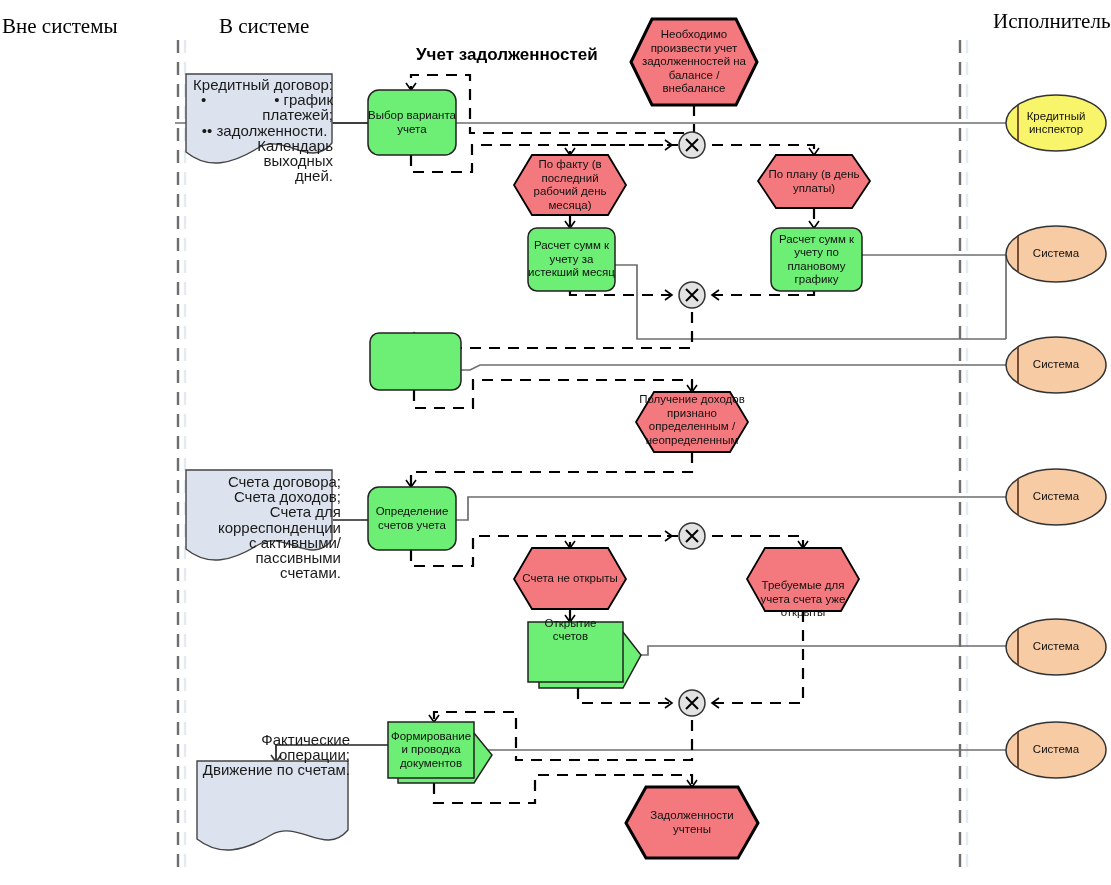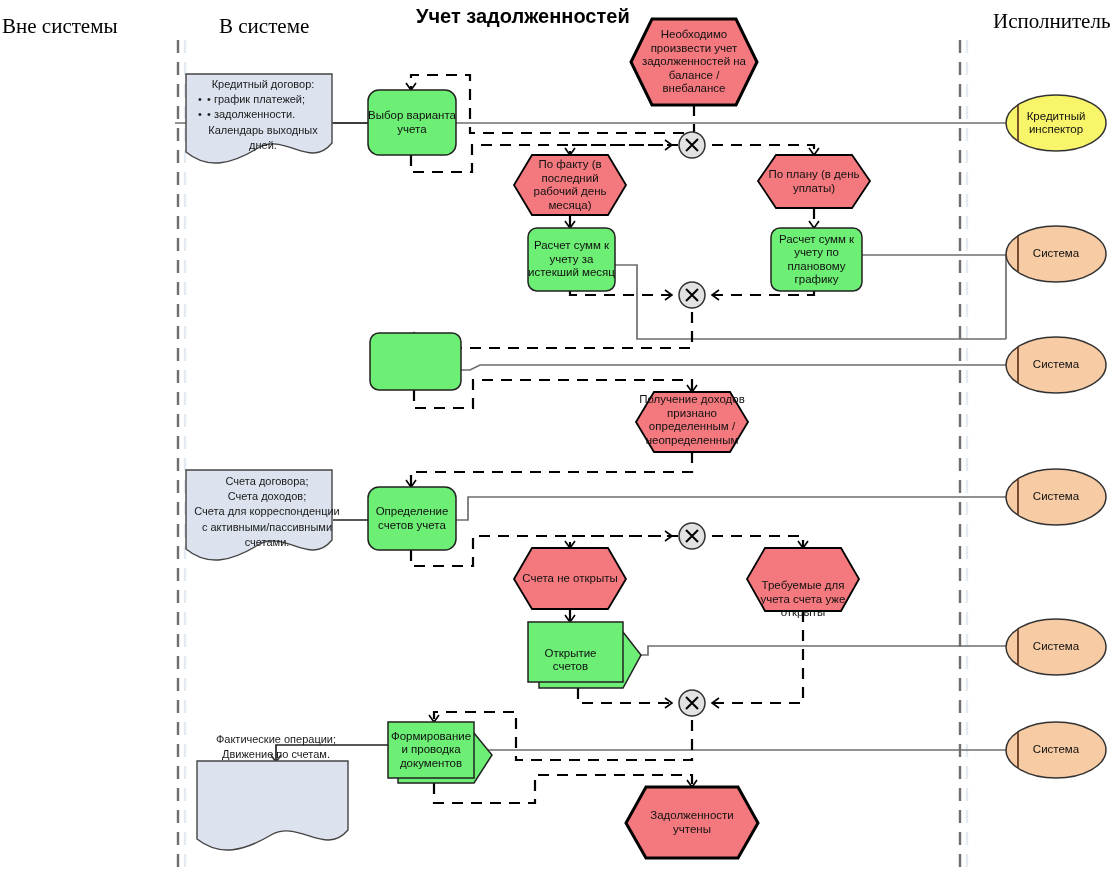--- a/index.html
+++ b/index.html
@@ -1,22 +1,22 @@
 <!DOCTYPE html>
 <html><head>
 <meta charset="utf-8">
 <style>
   html,body{margin:0;padding:0;background:#fff;}
   body{font-family:"Liberation Sans", sans-serif;}
   #stage{position:relative;width:1111px;height:885px;background:#fff;overflow:hidden;}
   #svgroot{position:absolute;left:0;top:0;width:1111px;height:885px;}
   .hdr{position:absolute;font-family:"Liberation Serif", serif;font-size:21px;color:#000;white-space:nowrap;}
-  .hdr-title{position:absolute;font-family:"Liberation Sans", sans-serif;font-weight:bold;font-size:20px;color:#000;white-space:nowrap;}
+  .hdr-title{position:absolute;font-family:"Liberation Sans", sans-serif;font-weight:bold;font-size:17px;color:#000;white-space:nowrap;margin-top:40px;}
   .lbl{position:absolute;text-align:center;font-size:11.5px;line-height:13.5px;color:#111;pointer-events:none;}
-  .lbl-doc{position:absolute;font-size:11px;line-height:15.2px;color:#1a1a1a;text-align:center;}
+  .lbl-doc{position:absolute;font-size:15px;line-height:15.2px;color:#1a1a1a;text-align:right;}
   .ctr{display:flex;align-items:center;justify-content:center;height:100%;width:100%;}
 </style>
 </head>
 <body>
 
 <div id="stage">
 
   <svg id="svgroot" viewBox="0 0 1111 885" xmlns="http://www.w3.org/2000/svg">
     <defs>
       <marker id="arrOpen" markerWidth="12" markerHeight="12" refX="9" refY="6" orient="auto" markerUnits="userSpaceOnUse">
@@ -262,21 +262,21 @@
     </div>
   <div class="lbl" style="left:368px;top:90px;width:88px;height:65px;">
       <span class="ctr">Выбор варианта учета</span>
     </div>
   <div class="lbl" style="left:771px;top:228px;width:91px;height:63px;">
       <span class="ctr">Расчет сумм к учету по плановому графику</span>
     </div>
   <div class="lbl" style="left:367px;top:487px;width:90px;height:63px;">
       <span class="ctr">Определение счетов учета</span>
     </div>
-  <div class="lbl" style="left:528px;top:630px;width:85px;height:60px;">
+  <div class="lbl" style="left:528px;top:600px;width:85px;height:60px;">
       <span class="ctr">Открытие счетов</span>
     </div>
   <div class="lbl" style="left:388px;top:722px;width:86px;height:56px;">
       <span class="ctr">Формирование и проводка документов</span>
     </div>
 
   <div class="lbl" style="left:1018px;top:98px;width:76px;height:50px;">
       <span class="ctr">Кредитный инспектор</span>
     </div>
   <div class="lbl" style="left:1018px;top:229px;width:76px;height:50px;">

